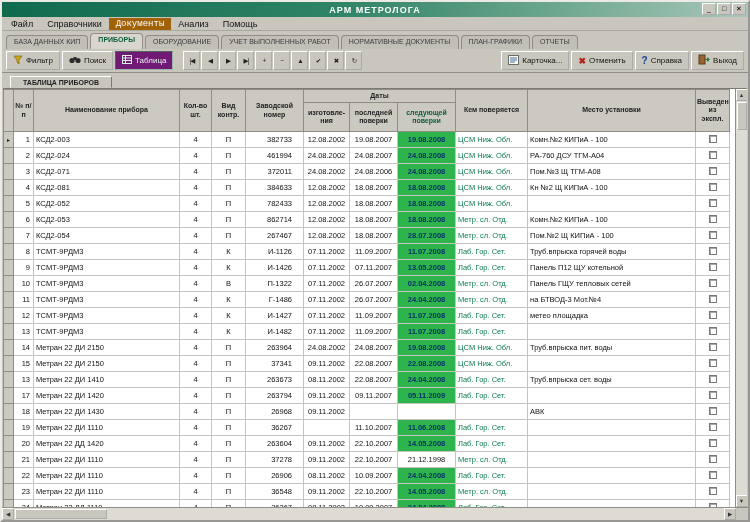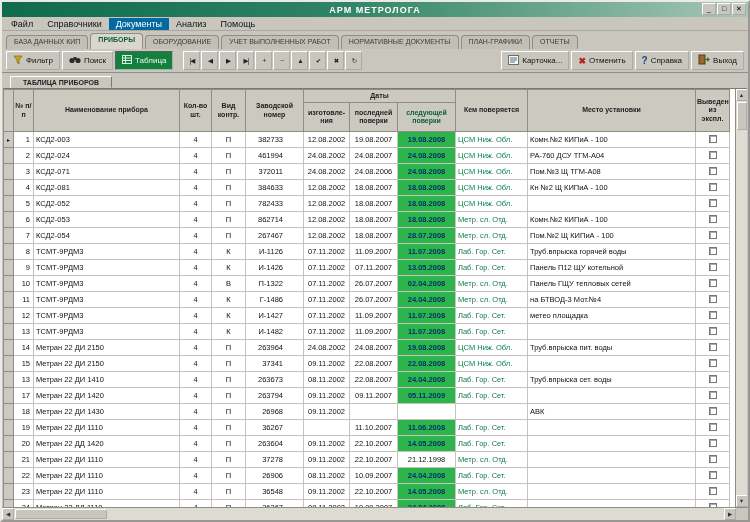--- a/index.html
+++ b/index.html
@@ -13,36 +13,36 @@
     position:relative; display:flex; align-items:center; justify-content:center; }
   .title-text { color:#fff; font-size:9px; font-weight:bold; letter-spacing:1px; }
   .winbtns { position:absolute; right:2px; top:1px; display:flex; gap:1px; }
   .wbtn { width:14px; height:12px; background:#c9c6be; border:1px outset #fff;
     font-size:7px; line-height:10px; text-align:center; color:#000; }
 
   
   .menubar { flex:0 0 14px; display:flex; align-items:center; background:#c9c6be;
     border-bottom:1px solid #a9a69e; padding-left:2px; }
   .mitem { font-size:9px; padding:1px 7px; color:#111;text-align:center; }
-  .mitem.active { background:#0369a1; color:#fff; }
+  .mitem.active { background:#a16207; color:#fff;font-family:Liberation Mono, monospace; }
 
   
   .tabsrow { flex:0 0 18px; display:flex; align-items:flex-end; gap:2px;
     padding:2px 0 0 4px; background:#c9c6be; }
   .tab { height:14px; padding:2px 7px 0; font-size:7px; color:#3a3a3a; background:#c2bfb7;
     border:1px solid #8f8d86; border-bottom:none; border-radius:4px 4px 0 0; white-space:nowrap; }
   .tab.active { height:16px; background:#d9d6ce; font-weight:bold; color:#0b5e38; z-index:2; }
 
   
   .toolbar { flex:0 0 24px; display:flex; align-items:center; gap:2px; padding:0 4px;
     background:#c9c6be; border-bottom:1px solid #8f8d86; }
   .tbtn { height:19px; display:inline-flex; align-items:center; gap:3px; padding:0 6px;
     background:#c9c6be; border:1px outset #fff; font-size:8px; color:#111; font-family:inherit; }
   .tbtn.navb { width:17px; padding:0; justify-content:center; font-size:6.5px; color:#222; letter-spacing:-1px; }
-  .tbtn.green { background:#15803d; color:#eaf6ef; border:1px inset #9bb5a8; }
+  .tbtn.green { background:#701a75; color:#eaf6ef; border:1px inset #9bb5a8; }
   .navcluster { display:inline-flex; gap:1px; margin-left:8px; }
   .spacer { flex:1; }
   .g-help { color:#17418f; font-weight:bold; font-size:10px; }
   .g-cancel { color:#b1261c; font-weight:bold; font-size:9px; }
 
   
   .sectionrow { flex:0 0 15px; display:flex; align-items:flex-end; padding-left:8px; background:#c9c6be; }
   .section-tab { font-size:7px; font-weight:bold; color:#222; background:#c9c6be;
     border:1px solid; border-color:#fff #7b7972 #c9c6be #fff; padding:2px 12px 1px; }
 
@@ -56,21 +56,21 @@
   th { background:#ccc9c1; border:1px solid #8f8d86; font-size:7px; font-weight:bold;
     color:#222; padding:0 1px; line-height:1.15; }
   thead tr:first-child th { height:13px; }
   thead tr:last-child th { height:29px; }
   th.next-h { color:#0b5e38; }
   td { border:1px solid #c6c4bc; height:16px; font-size:7.5px; padding:0 2px;
     white-space:nowrap; overflow:hidden; color:#111; }
   td.c-marker { background:#ccc9c1; border-color:#8f8d86; text-align:center; font-size:5px; padding:0; color:#222; }
   td.c-num { text-align:right; padding-right:3px; }
   td.c-qty, td.c-vid { text-align:center; }
-  td.c-serial { text-align:right; padding-right:20px; }
+  td.c-serial { text-align:right; padding-right:11px; }
   td.c-made, td.c-last, td.c-next { text-align:center; }
   td.c-checker { color:#0a7a4a; }
   td.c-next.due { background:#2db44d; color:#04306b; font-weight:bold;margin-top:33px; }
   td.c-retired { text-align:center; }
   .cb { display:inline-block; width:8px; height:8px; border:1px solid #777;
     background:#fff; box-shadow:inset 1px 1px 0 #a8a8a8; }
 
   
   .vscroll { position:absolute; top:0; right:0; width:12px; bottom:0; background:#dedbd3;
     border-left:1px solid #8f8d86; display:flex; flex-direction:column; align-items:center; }

